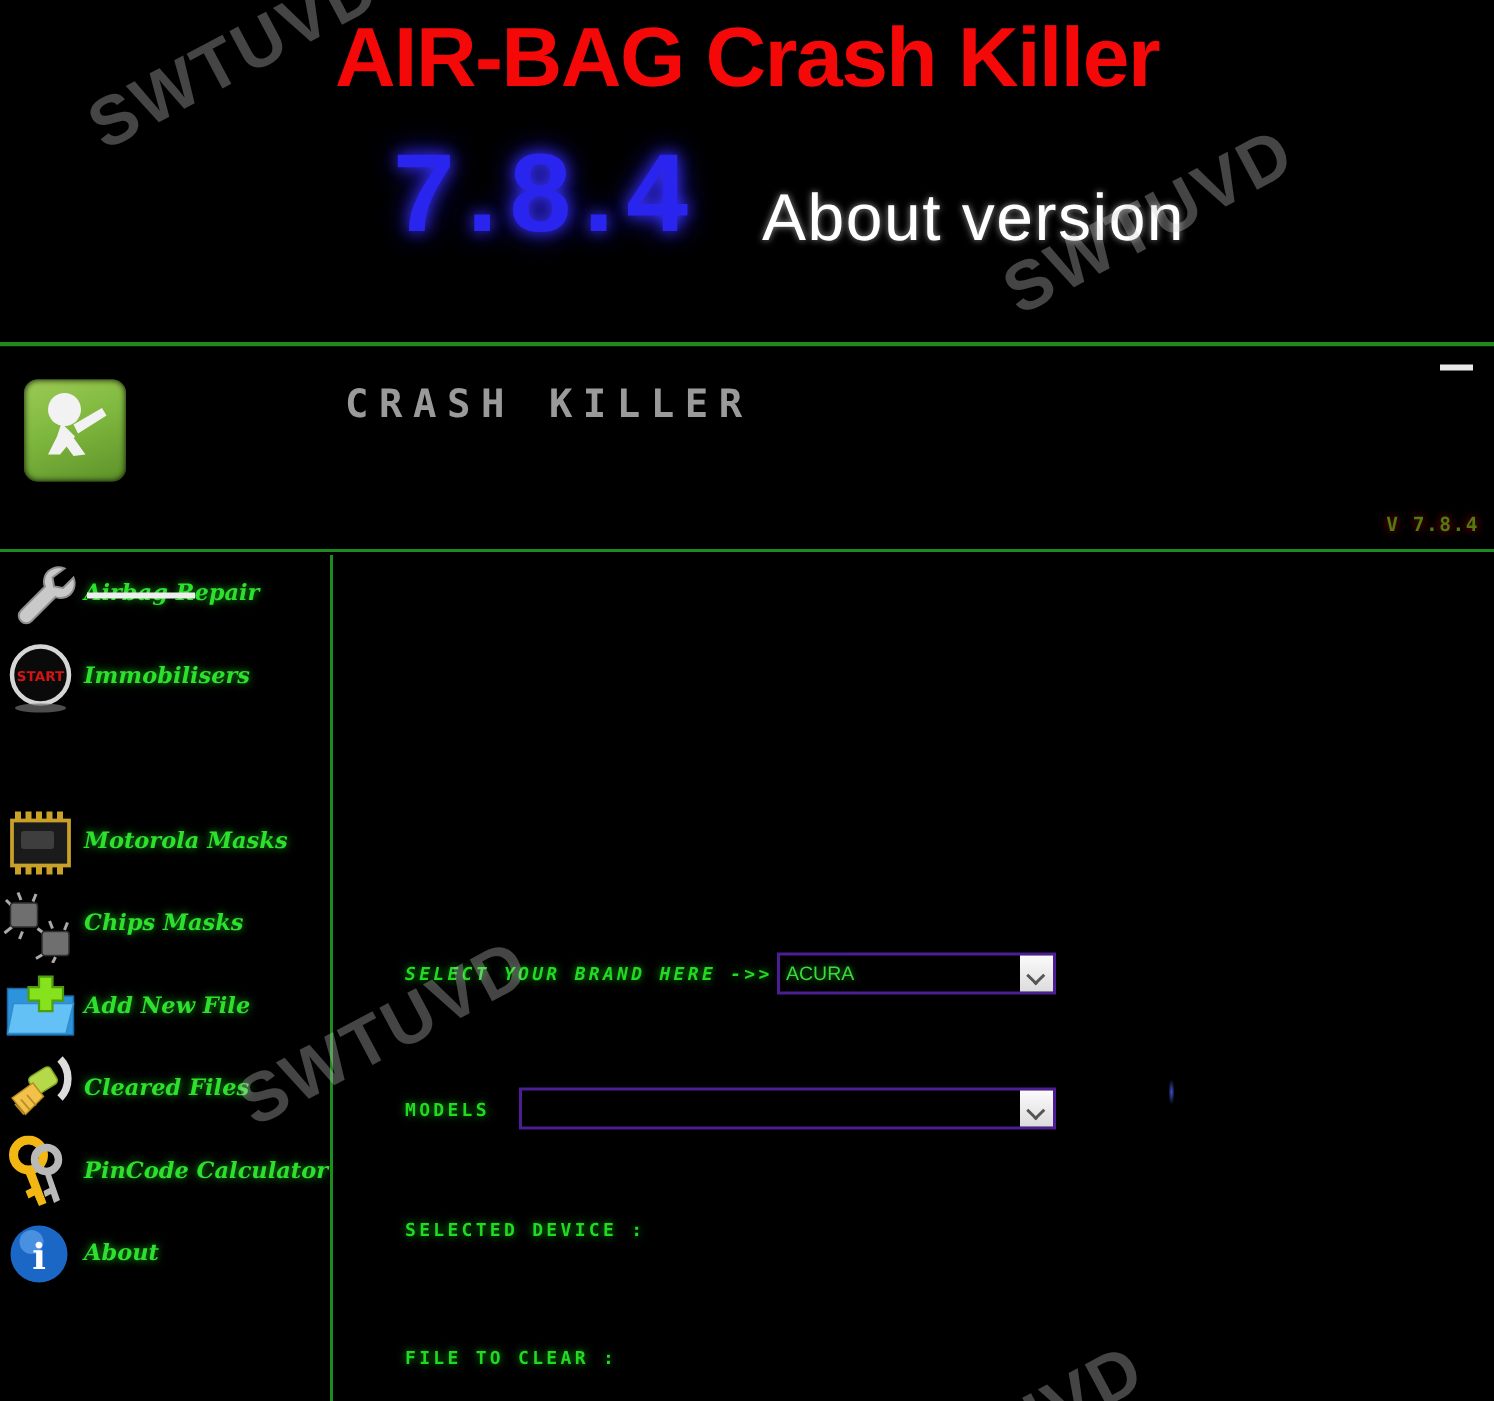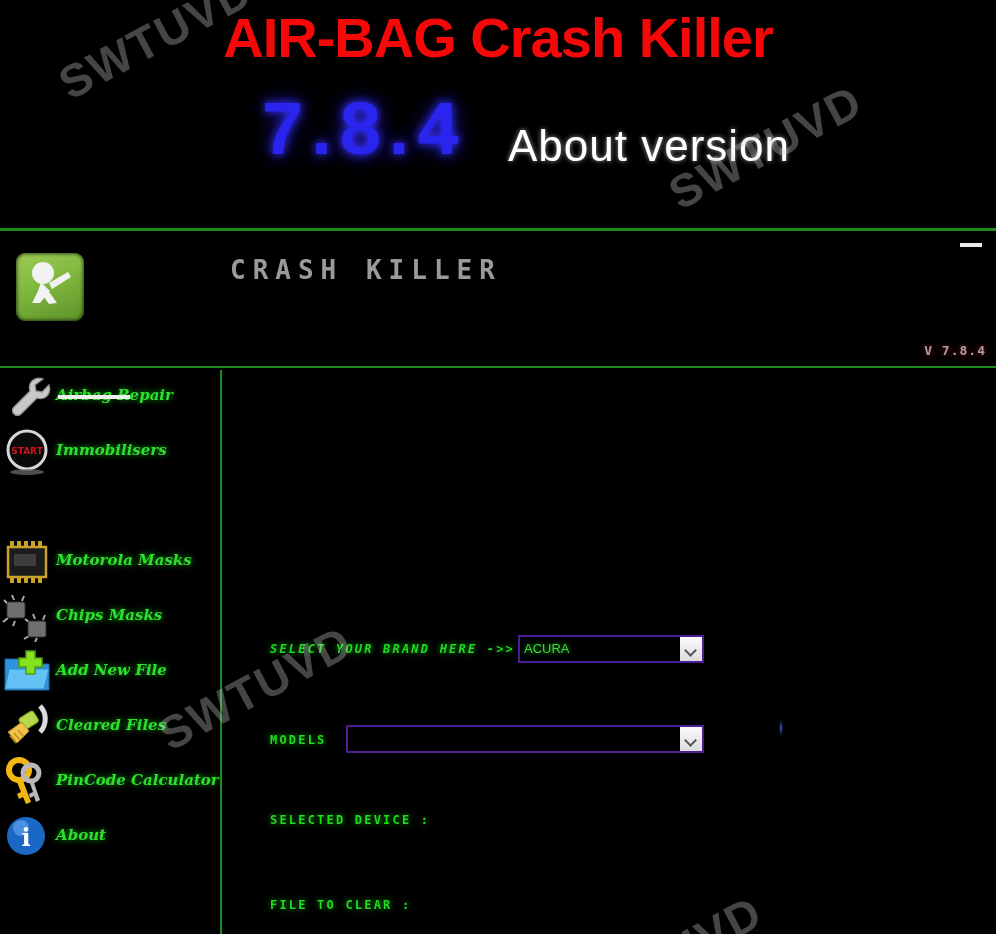--- a/index.html
+++ b/index.html
@@ -31,21 +31,21 @@
   #logo svg{display:block;}
 
   #brand-title{position:absolute;left:230px;top:24px;font-size:26px;letter-spacing:7px;
       color:#9a9a9a;font-family:"DejaVu Sans Mono",monospace;font-weight:bold;
       text-shadow:1px 1px 0 #000;}
   #brand-sub{position:absolute;left:96px;top:60px;font-size:11px;letter-spacing:2.6px;
       color:#8a8a8a;font-family:"DejaVu Sans Mono",monospace;font-weight:bold;}
 
   #minimize-btn{position:absolute;right:14px;top:12px;width:22px;height:4px;background:#e9e9e9;
       cursor:pointer;}
-  #app-ver{position:absolute;right:10px;top:112px;font-size:13px;color:#a3a3a3;
+  #app-ver{position:absolute;right:10px;top:112px;font-size:13px;color:#4d7c0f;
       font-family:"DejaVu Sans Mono",monospace;font-weight:bold;letter-spacing:1px;
       text-shadow:0 0 6px #a00;}
 
   
   #sidebar{position:absolute;left:0;top:139px;width:222px;height:567px;background:#000;
       border-right:2px solid #1f8b1f;box-sizing:border-box;}
   .side-item{position:absolute;left:0;width:220px;height:55px;cursor:pointer;}
   .side-ico{position:absolute;left:2px;top:2px;width:50px;height:50px;}
   .side-label{position:absolute;left:56px;top:16px;font-size:15px;color:#2ee02e;
       font-family:"DejaVu Serif",serif;font-style:italic;font-weight:bold;

